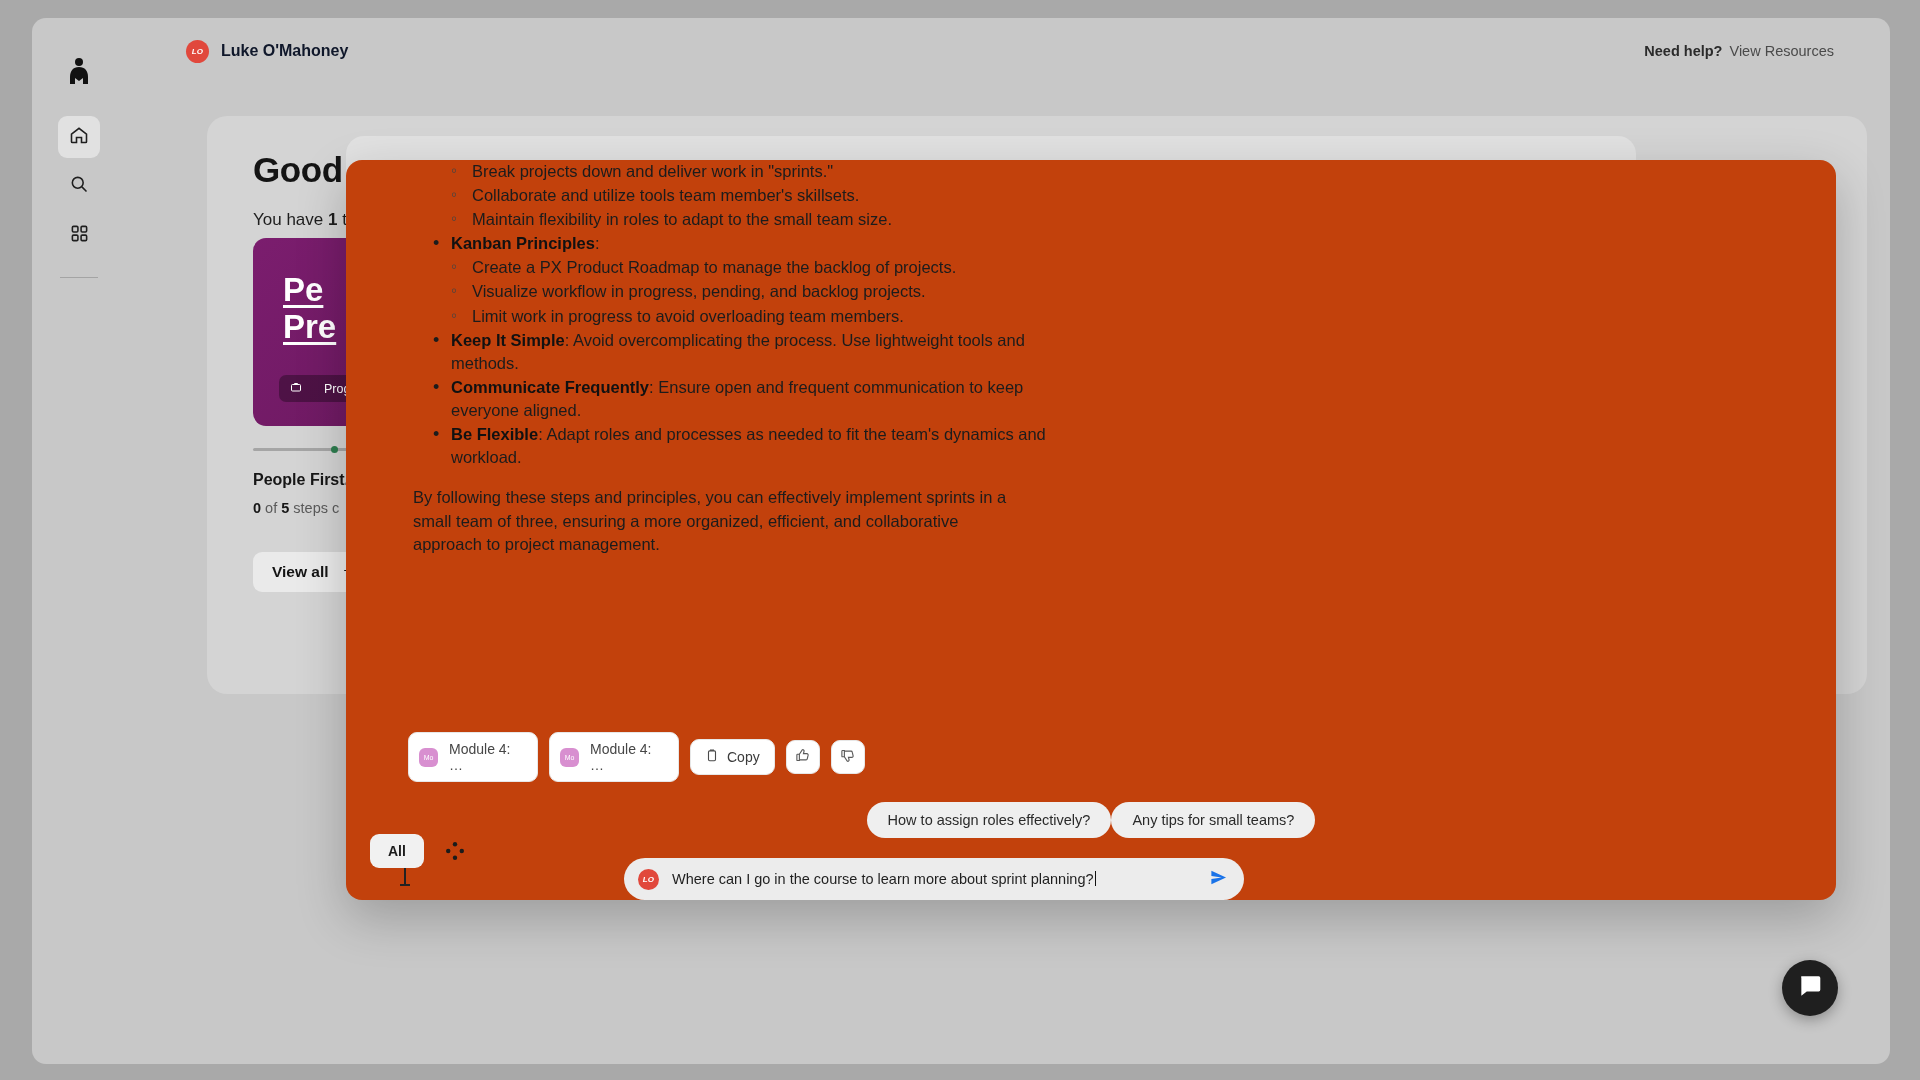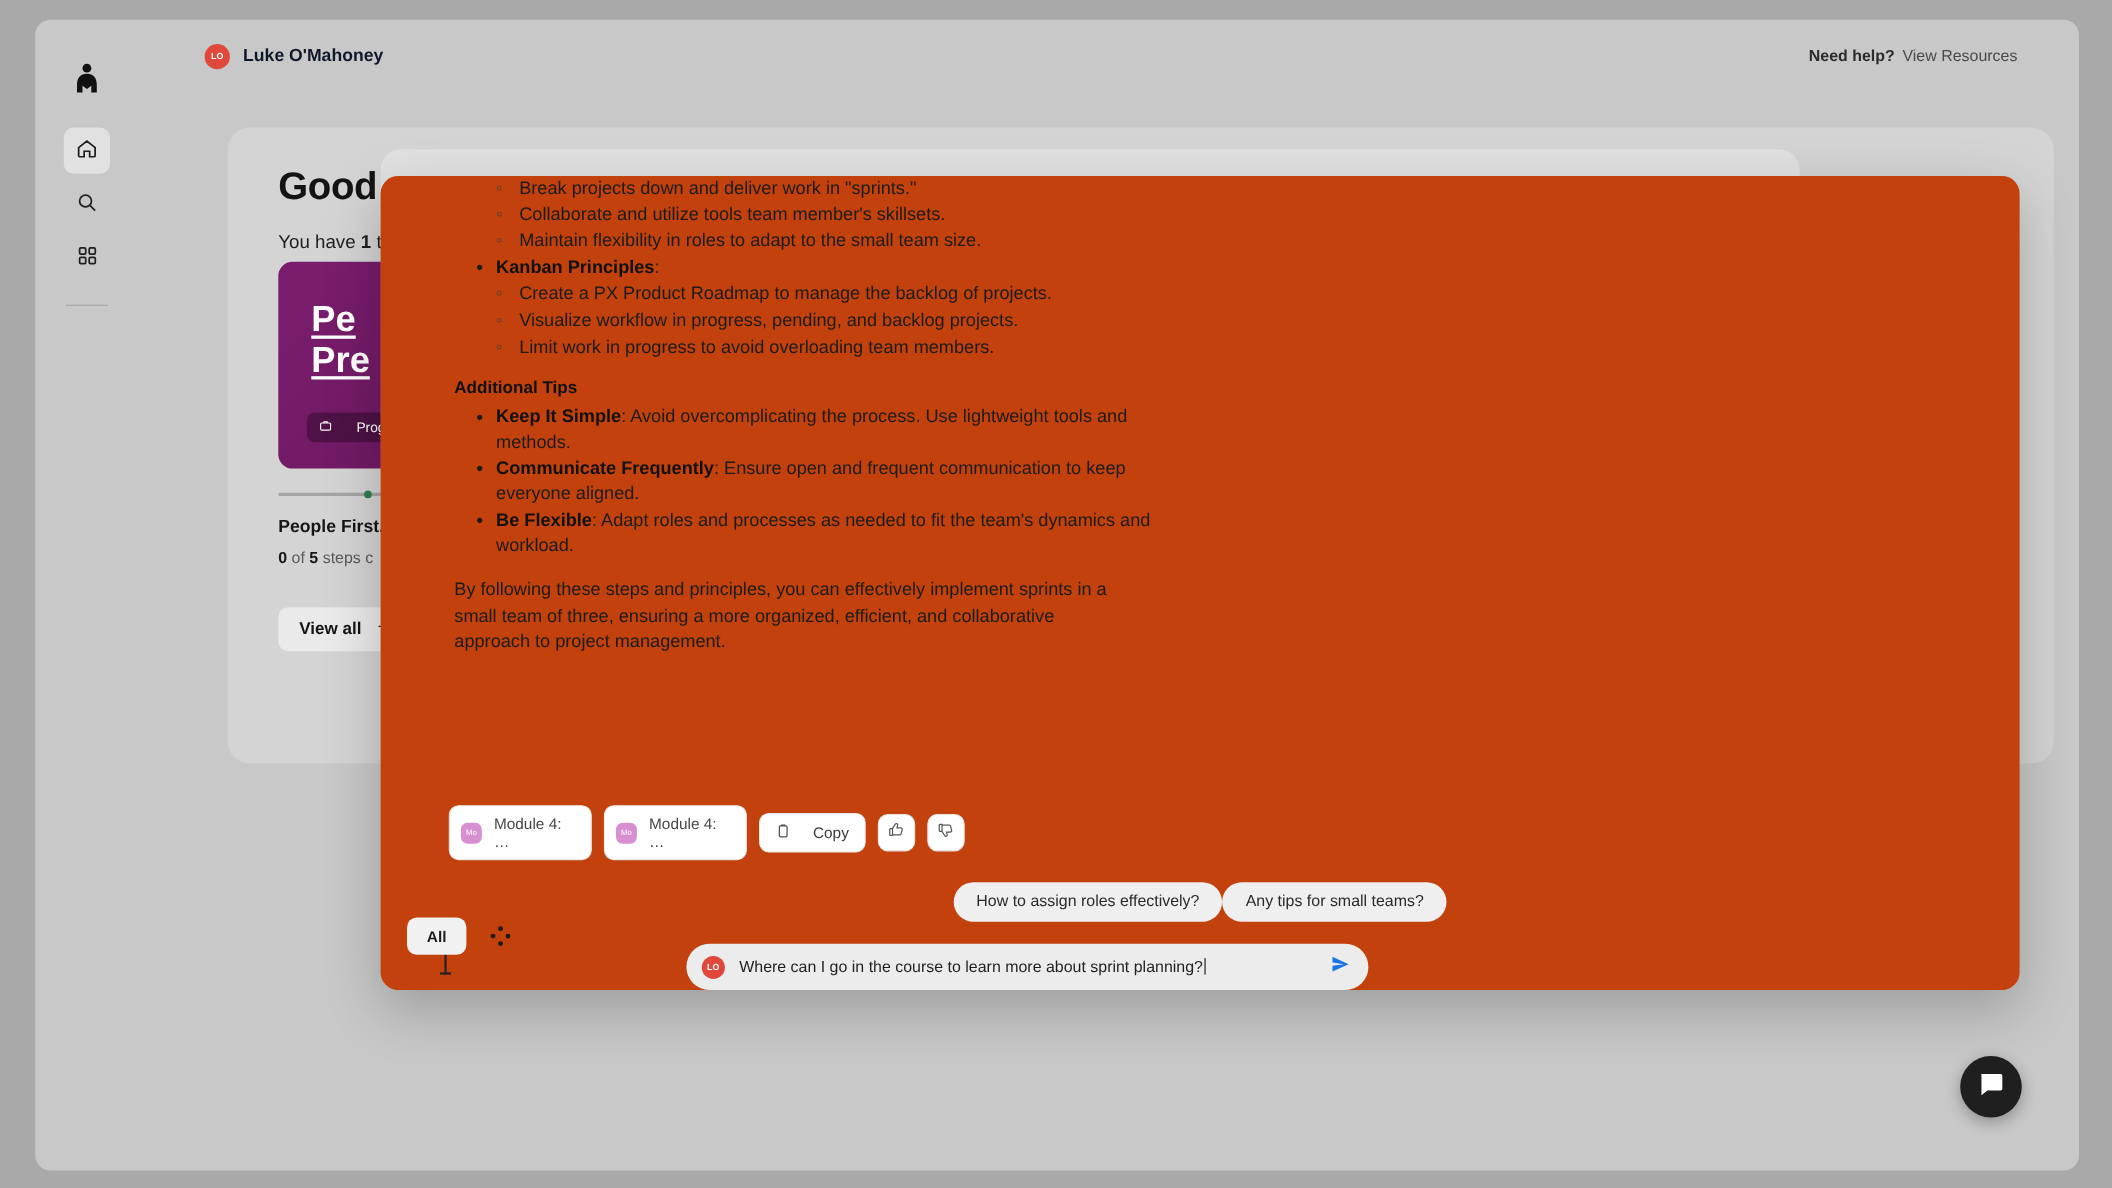--- a/index.html
+++ b/index.html
@@ -45,21 +45,21 @@
   
   .topbar {
     position: absolute; left: 94px; right: 0; top: 0; height: 66px;
     display: flex; align-items: center; padding: 0 56px 0 60px;
   }
   .user-chip { display: flex; align-items: center; gap: 12px; }
   .avatar-lo {
     width: 23px; height: 23px; border-radius: 50%;
     background: #e1483c; color: #fff;
     font-size: 8px; font-weight: bold; letter-spacing: .2px;
-    display: flex; align-items: center; justify-content: center;
+    display: flex; align-items: center; justify-content: center; font-style: italic;
   }
   .user-name { font-size: 16px; font-weight: bold; color: #0f172a; }
   .help-area { margin-left: auto; display: flex; align-items: center; gap: 7px; }
   .help-label { font-size: 14.5px; font-weight: bold; color: #2b2b2b; }
   .help-link { font-size: 14.5px; color: #4a4a4a; }
   
   .hero {
     position: absolute; left: 175px; top: 98px;
     width: 1660px; height: 578px;
     background: rgba(255,255,255,0.22);
@@ -170,21 +170,21 @@
     padding: 8px 15px 8px 10px; background: #fff;
     font-size: 14px; color: #464646; max-width: 130px;
   }
   .cite-ic {
     width: 19px; height: 19px; border-radius: 6px;
     background: #d88fd0; color: #fff; font-size: 7px;
     display: flex; align-items: center; justify-content: center;
     flex: none;
   }
   .act-btn {
-    display: flex; align-items: center; gap: 20px;
+    display: flex; align-items: center; gap: 8px;
     border: 1px solid #e7e7e7; border-radius: 9px;
     padding: 8px 14px; background: #fff;
     font-size: 14px; color: #3b3b3b;
   }
   .icon-btn {
     width: 34px; height: 34px; border: 1px solid #e7e7e7; border-radius: 9px;
     display: flex; align-items: center; justify-content: center; background: #fff;
   }
   
   .suggestions {
@@ -351,21 +351,20 @@
         <ul class="lvl1">
           <li><b class="strong">Kanban Principles</b><span>:</span></li>
         </ul>
 
         <ul class="lvl2">
           <li>Create a PX Product Roadmap to manage the backlog of projects.</li>
           <li>Visualize workflow in progress, pending, and backlog projects.</li>
           <li>Limit work in progress to avoid overloading team members.</li>
         </ul>
 
-        <div class="sec-head">Additional Tips</div>
 
         <ul class="lvl1">
           <li><b class="strong">Keep It Simple</b><span>: Avoid overcomplicating the process. Use lightweight tools and methods.</span></li>
           <li><b class="strong">Communicate Frequently</b><span>: Ensure open and frequent communication to keep everyone aligned.</span></li>
           <li><b class="strong">Be Flexible</b><span>: Adapt roles and processes as needed to fit the team's dynamics and workload.</span></li>
         </ul>
 
         <div class="para">By following these steps and principles, you can effectively implement sprints in a small team of three, ensuring a more organized, efficient, and collaborative approach to project management.</div>
       </div>
 

